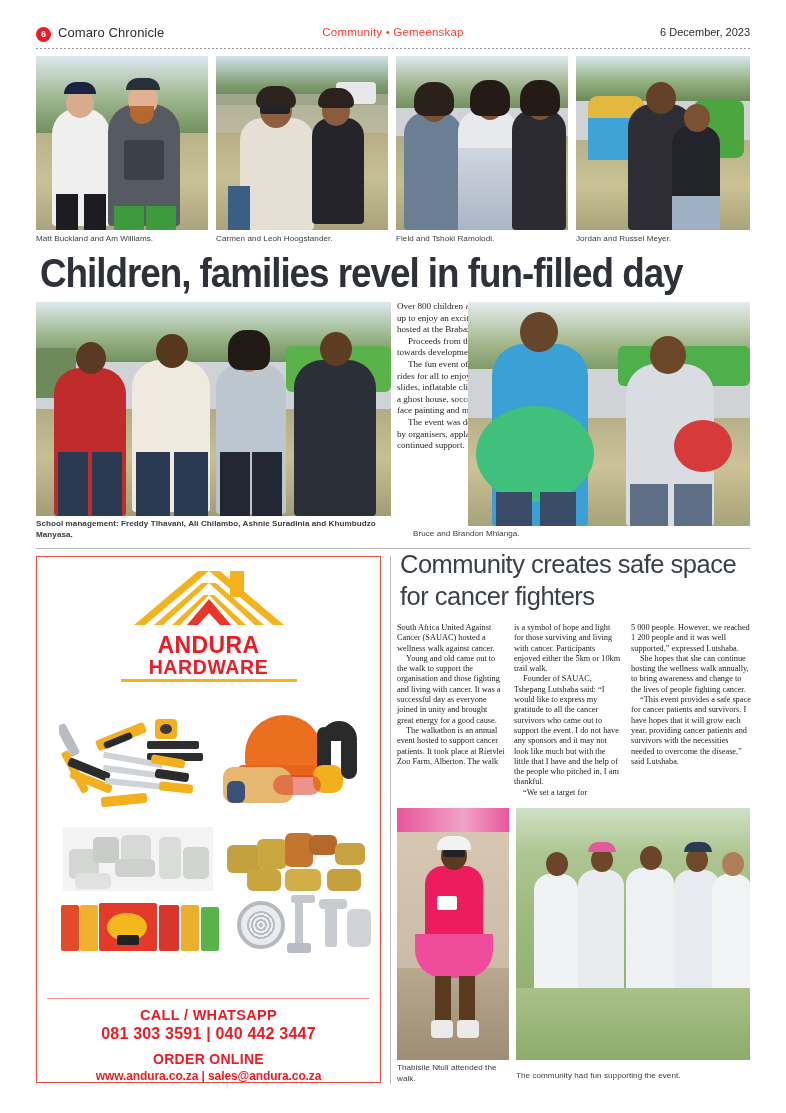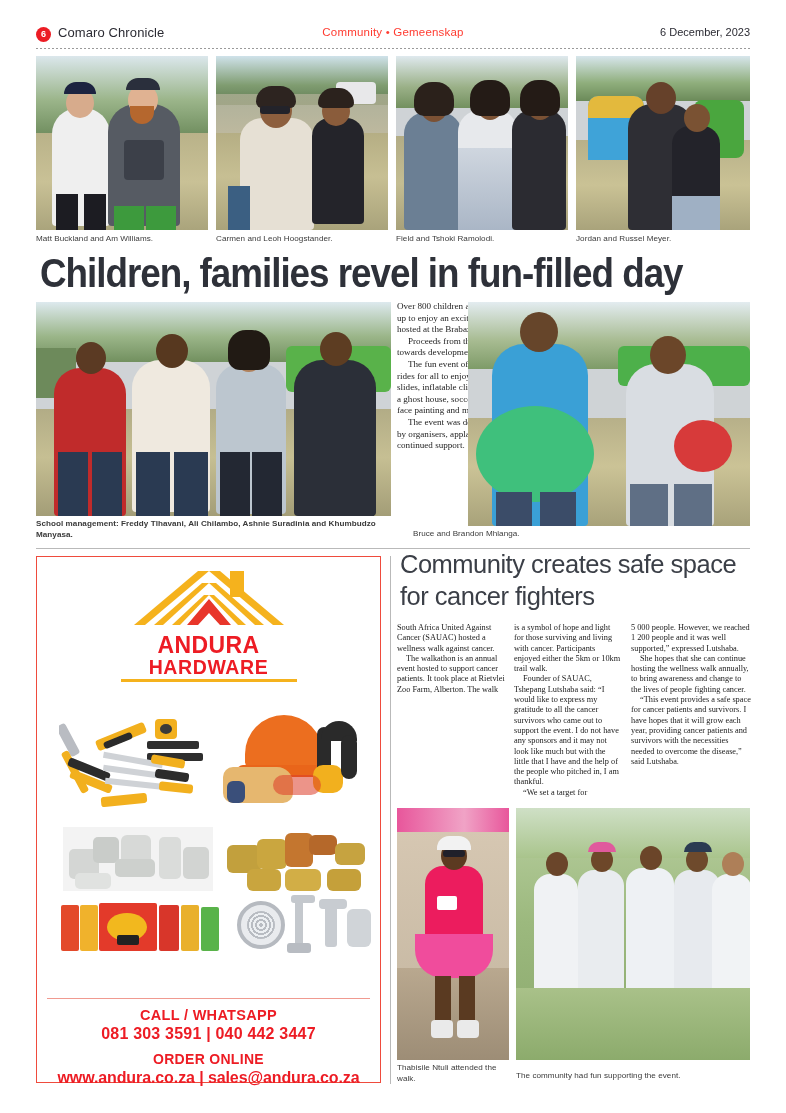--- a/index.html
+++ b/index.html
@@ -137,21 +137,21 @@
   .mc-label { position: absolute; bottom: 0; left: 0; right: 0; text-align: center;
               font-size: 4.6px; color: #555; letter-spacing: .1px; }
 
   .ad-divider { position: absolute; left: 10px; right: 10px; top: 441px; height: 1px; background: #f09a90; }
 
   .ad-cta { position: absolute; left: 0; right: 0; text-align: center;
             font-family: "Liberation Sans", sans-serif; font-weight: bold; color: #ed1c24; }
   .cta-call   { top: 450px; font-size: 14.5px; letter-spacing: .3px; }
   .cta-phones { top: 468px; font-size: 16px; letter-spacing: .2px; }
   .cta-order  { top: 494px; font-size: 14px; letter-spacing: .3px; }
-  .cta-web    { top: 512px; font-size: 16px; letter-spacing: -.1px; }
+  .cta-web    { top: 512px; font-size: 12px; letter-spacing: -.1px; }
 </style>
 </head>
 <body>
 
 <div class="masthead">
   <div class="page-badge">6</div>
   <div class="pub-name">Comaro Chronicle</div>
   <div class="section-name">Community • Gemeenskap</div>
   <div class="issue-date">6 December, 2023</div>
 </div>
@@ -272,20 +272,21 @@
 </div>
 <div class="caption" style="left:413px; top:529px; width:180px;">Bruce and Brandon Mhlanga.</div>
 
 <div class="hrule" style="left:36px; top:548px; width:714px;"></div>
 <div class="vrule" style="left:390px; top:556px; height:528px;"></div>
 
 <div class="headline2">Community creates safe space for cancer fighters</div>
 
 <div class="story2 c2a">
   <p>South Africa United Against Cancer (SAUAC) hosted a wellness walk against cancer.</p>
+  <p class="indent">Young and old came out to the walk to support the organisation and those fighting and living with cancer. It was a successful day as everyone joined in unity and brought great energy for a good cause.</p>
   <p class="indent">The walkathon is an annual event hosted to support cancer patients. It took place at Rietvlei Zoo Farm, Alberton. The walk</p>
 </div>
 <div class="story2 c2b">
   <p>is a symbol of hope and light for those surviving and living with cancer. Participants enjoyed either the 5km or 10km trail walk.</p>
   <p class="indent">Founder of SAUAC, Tshepang Lutshaba said: “I would like to express my gratitude to all the cancer survivors who came out to support the event. I do not have any sponsors and it may not look like much but with the little that I have and the help of the people who pitched in, I am thankful.</p>
   <p class="indent">“We set a target for</p>
 </div>
 <div class="story2 c2c">
   <p>5 000 people. However, we reached 1 200 people and it was well supported,” expressed Lutshaba.</p>
   <p class="indent">She hopes that she can continue hosting the wellness walk annually, to bring awareness and change to the lives of people fighting cancer.</p>

